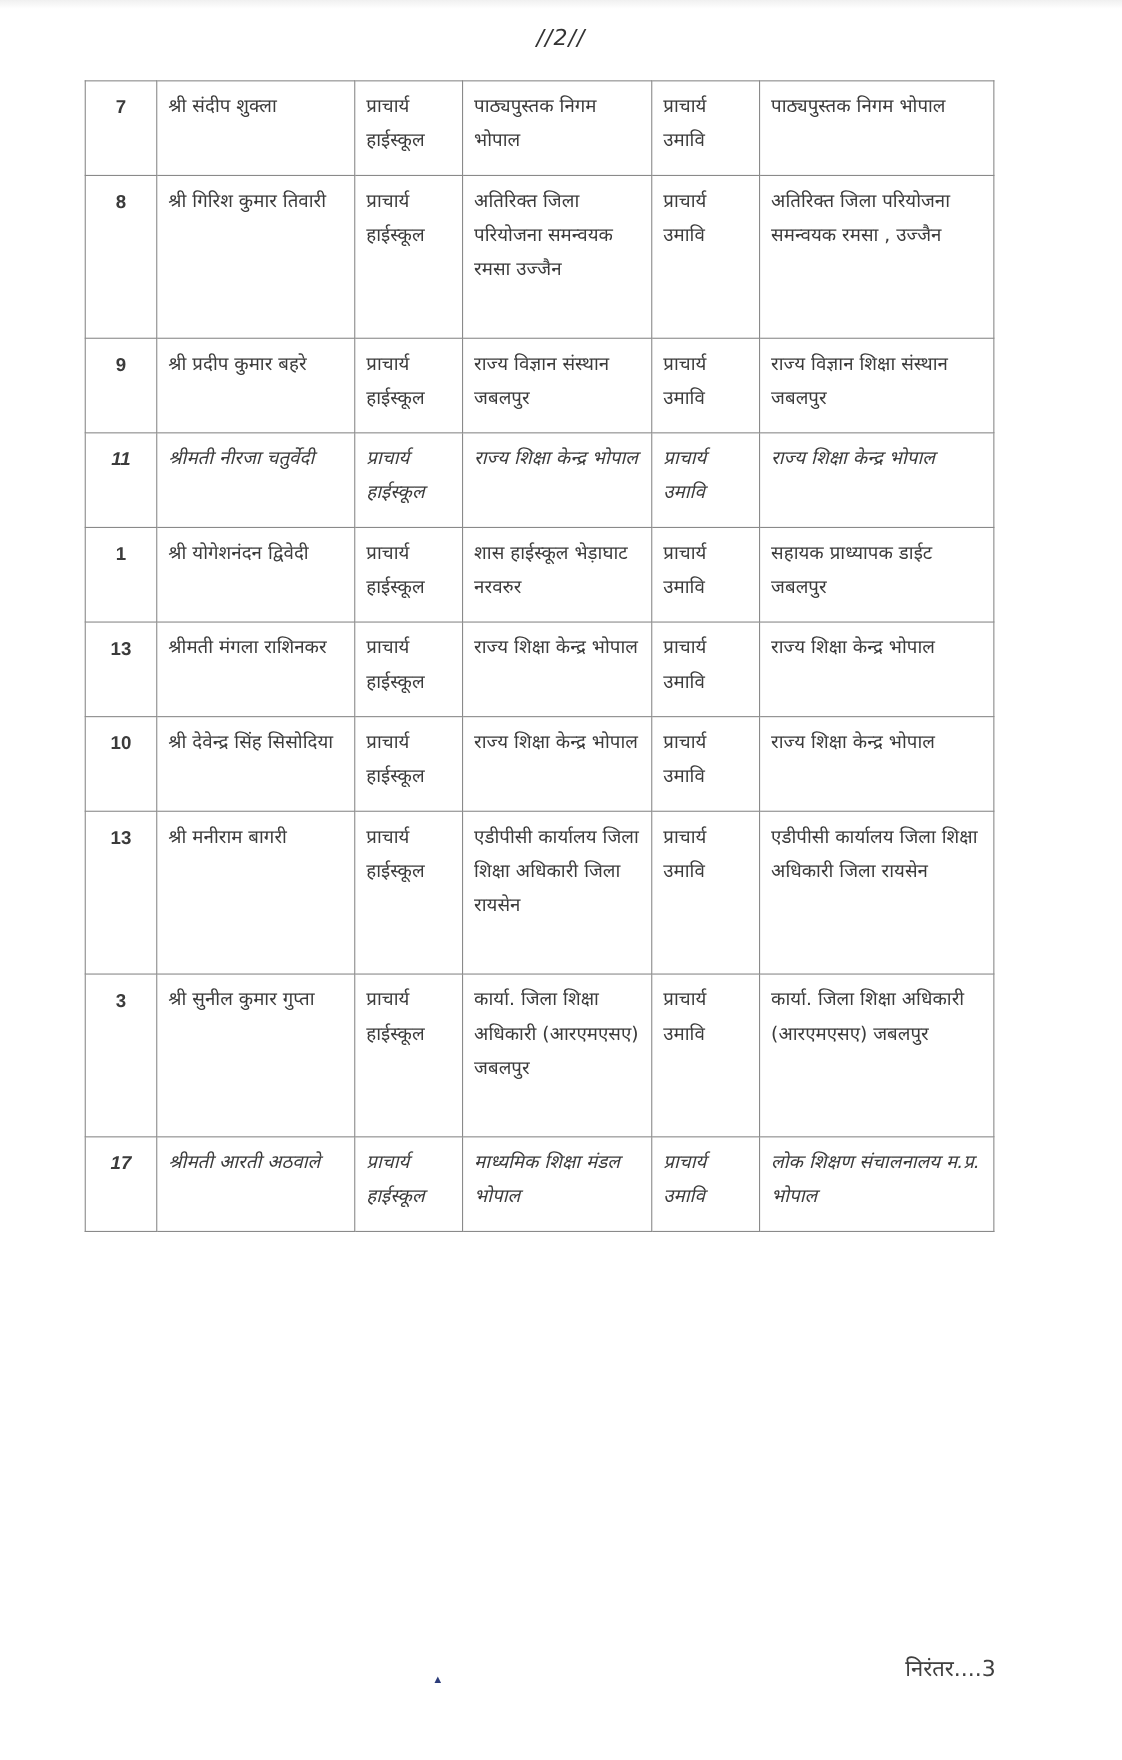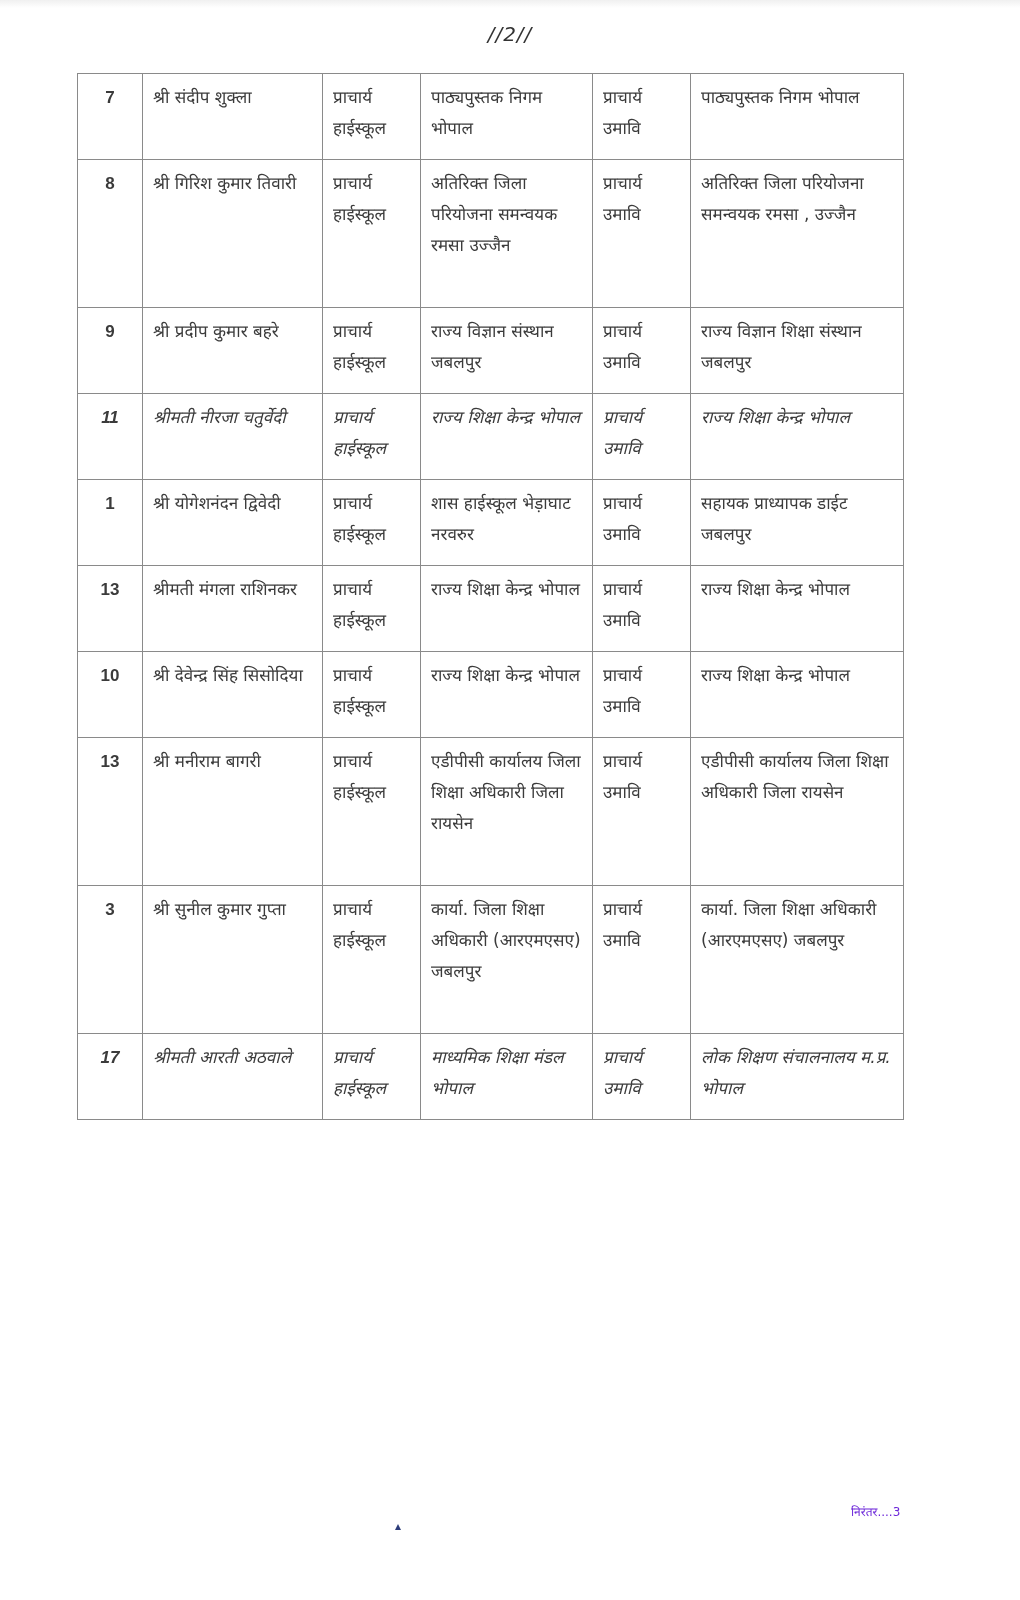--- a/index.html
+++ b/index.html
@@ -34,21 +34,21 @@
     line-height: 31px;
     color: #3b3b3b;
   }
   td.sno {
     text-align: center; font-weight: bold; font-size: 19px;
     font-family: "Liberation Sans", sans-serif; color: #333;
     padding-left: 4px; padding-right: 4px;
   }
   .footer-cont {
     position: absolute; left: 823px; top: 1503px;
-    font-size: 12px; color: #6d28d9; margin-left: 28px;
+    font-size: 20px; color: #404040;
   }
   .stray-mark {
     position: absolute; left: 395px; top: 1524px;
     width: 0; height: 0;
     border-left: 3px solid transparent; border-right: 3px solid transparent;
     border-bottom: 6px solid #2c3c7a;
   }
 </style>
 </head>
 <body>

